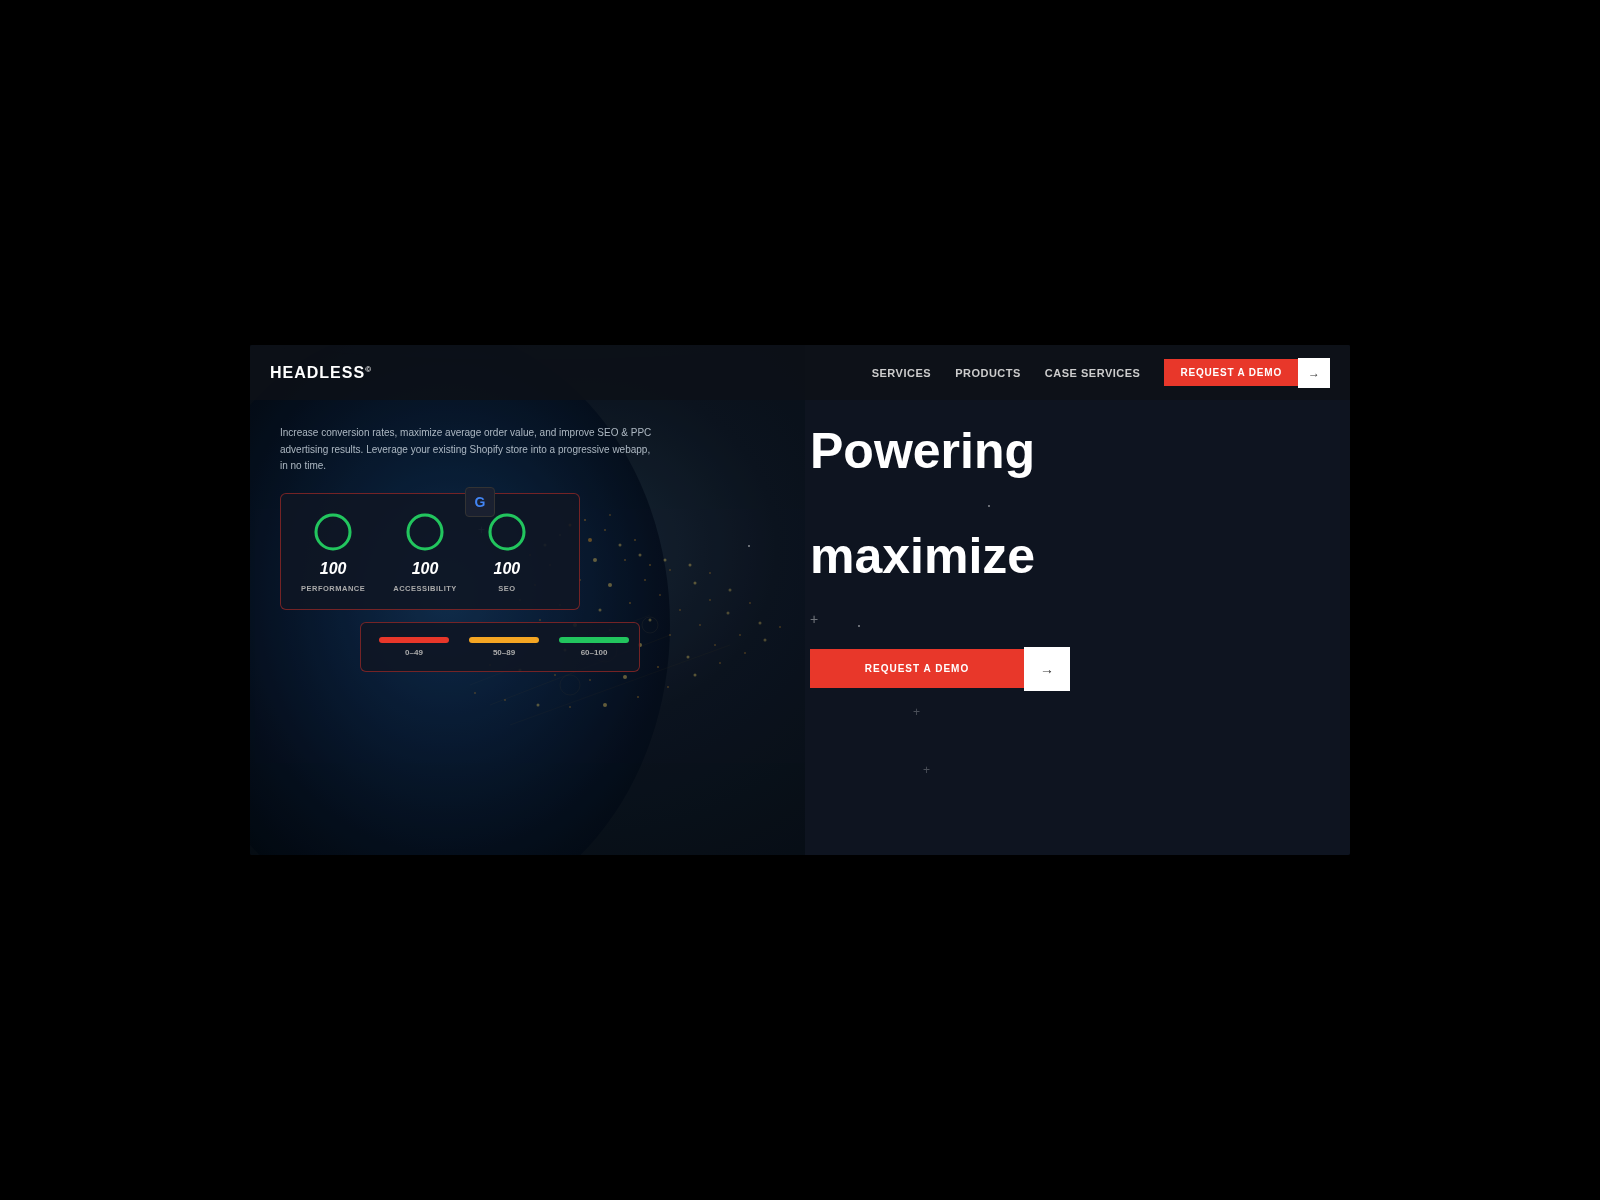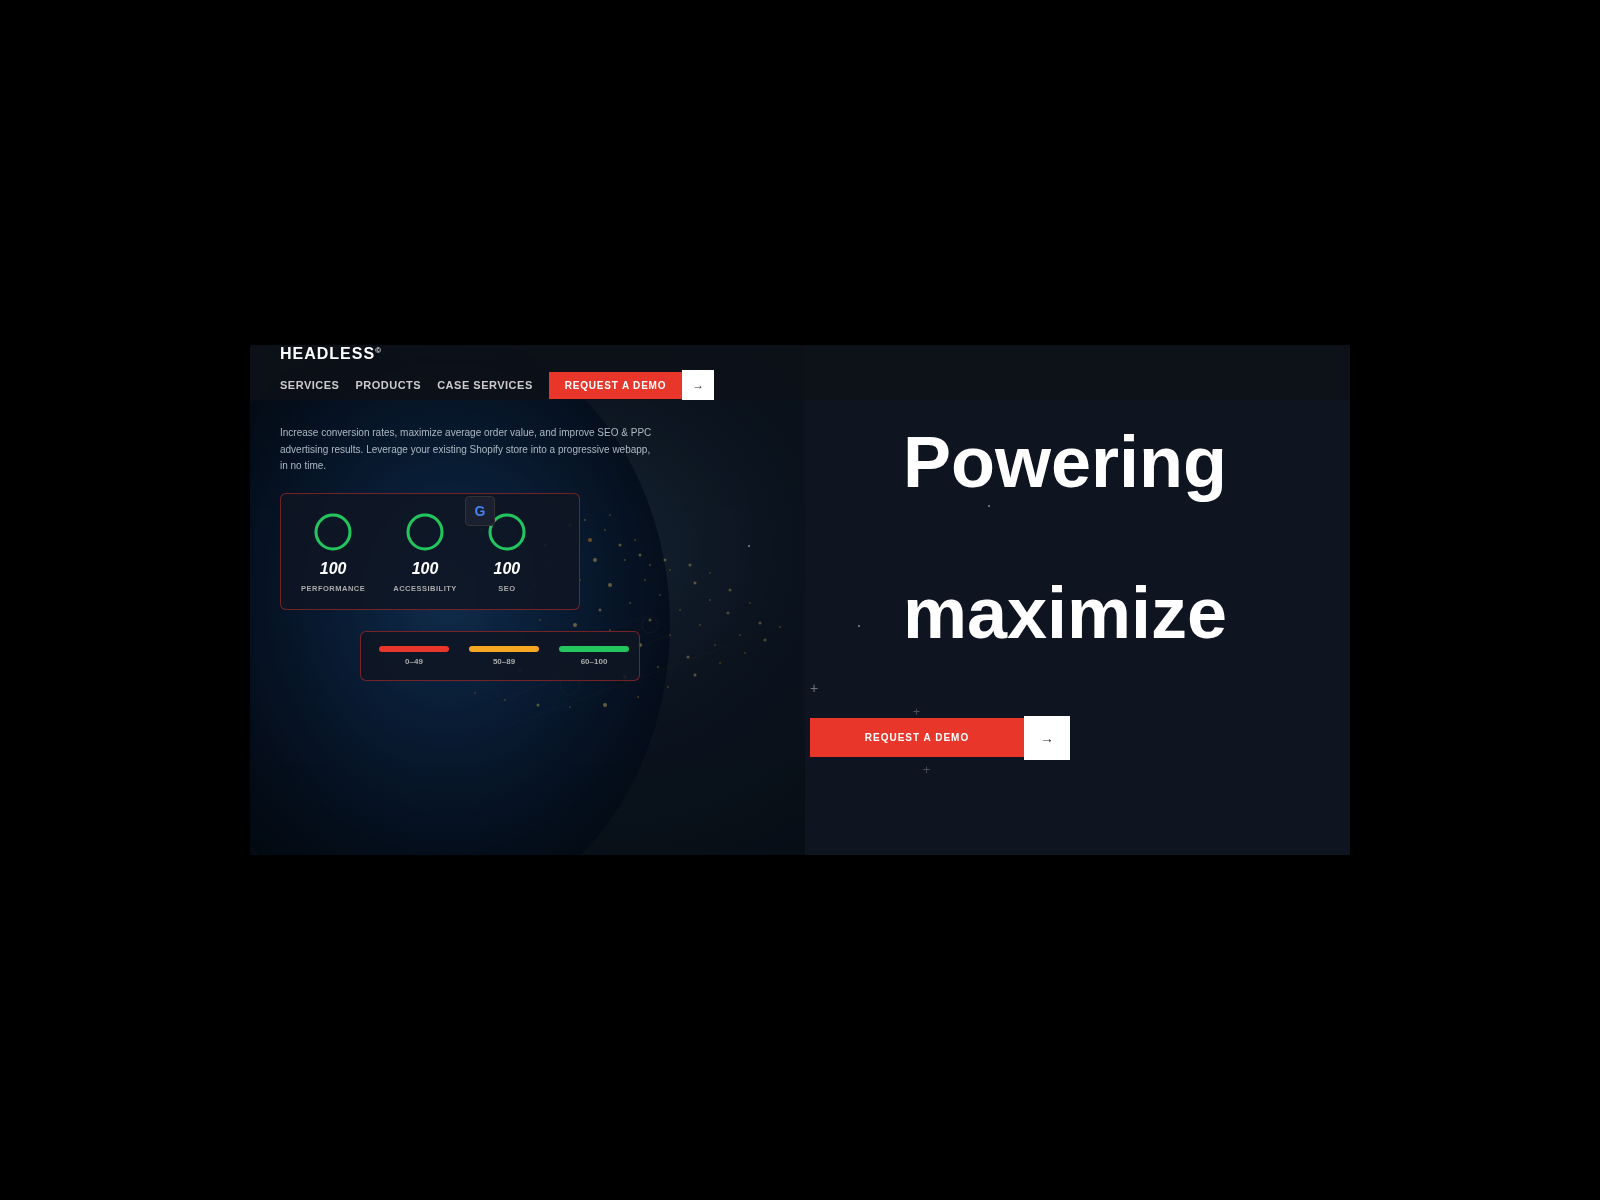--- a/index.html
+++ b/index.html
@@ -62,45 +62,44 @@
       height: 100%;
       background: #0e1420;
     }
 
     
     .navbar {
       position: absolute;
       top: 0; left: 0; right: 0;
       height: 55px;
       display: flex;
-      align-items: flex-start;
+      align-items: center;
       justify-content: space-between;
-      padding: 0 30px;
+      padding: 0 20px;
       z-index: 10;
       background: rgba(13, 17, 23, 0.85);
-      flex-direction: column;
     }
 
     .logo {
       font-size: 16px;
       font-weight: 900;
       color: #fff;
       letter-spacing: 1px;
     }
 
     .logo sup {
       font-size: 8px;
       color: #fff;
       vertical-align: super;
     }
 
     .nav-links {
       display: flex;
       align-items: center;
-      gap: 16px;
+      gap: 24px;
     }
 
     .nav-link {
       font-size: 11px;
       font-weight: 600;
       color: #ccc;
       letter-spacing: 0.5px;
       cursor: pointer;
       text-decoration: none;
     }
@@ -151,21 +150,21 @@
     
     .score-card {
       background: rgba(15, 22, 35, 0.88);
       border: 1px solid rgba(220, 50, 40, 0.5);
       border-radius: 6px;
       padding: 16px 20px;
       display: flex;
       gap: 28px;
       align-items: center;
       width: 300px;
-      margin-bottom: 21px;
+      margin-bottom: 12px;
     }
 
     .score-item {
       display: flex;
       flex-direction: column;
       align-items: center;
       gap: 6px;
     }
 
     .circle-gauge {
@@ -249,26 +248,25 @@
     
     .hero-right {
       position: absolute;
       right: 30px;
       top: 80px;
       width: 510px;
       z-index: 5;
     }
 
     .hero-title {
-      font-size: 72px;
+      font-size: 50px;
       font-weight: 900;
       color: #fff;
       line-height: 1.05;
       margin-bottom: 28px;
-      text-align: center;
     }
 
     .plus-icon {
       color: rgba(255,255,255,0.4);
       font-size: 14px;
       display: block;
       margin-bottom: 20px;
     }
 
     .hero-cta {

